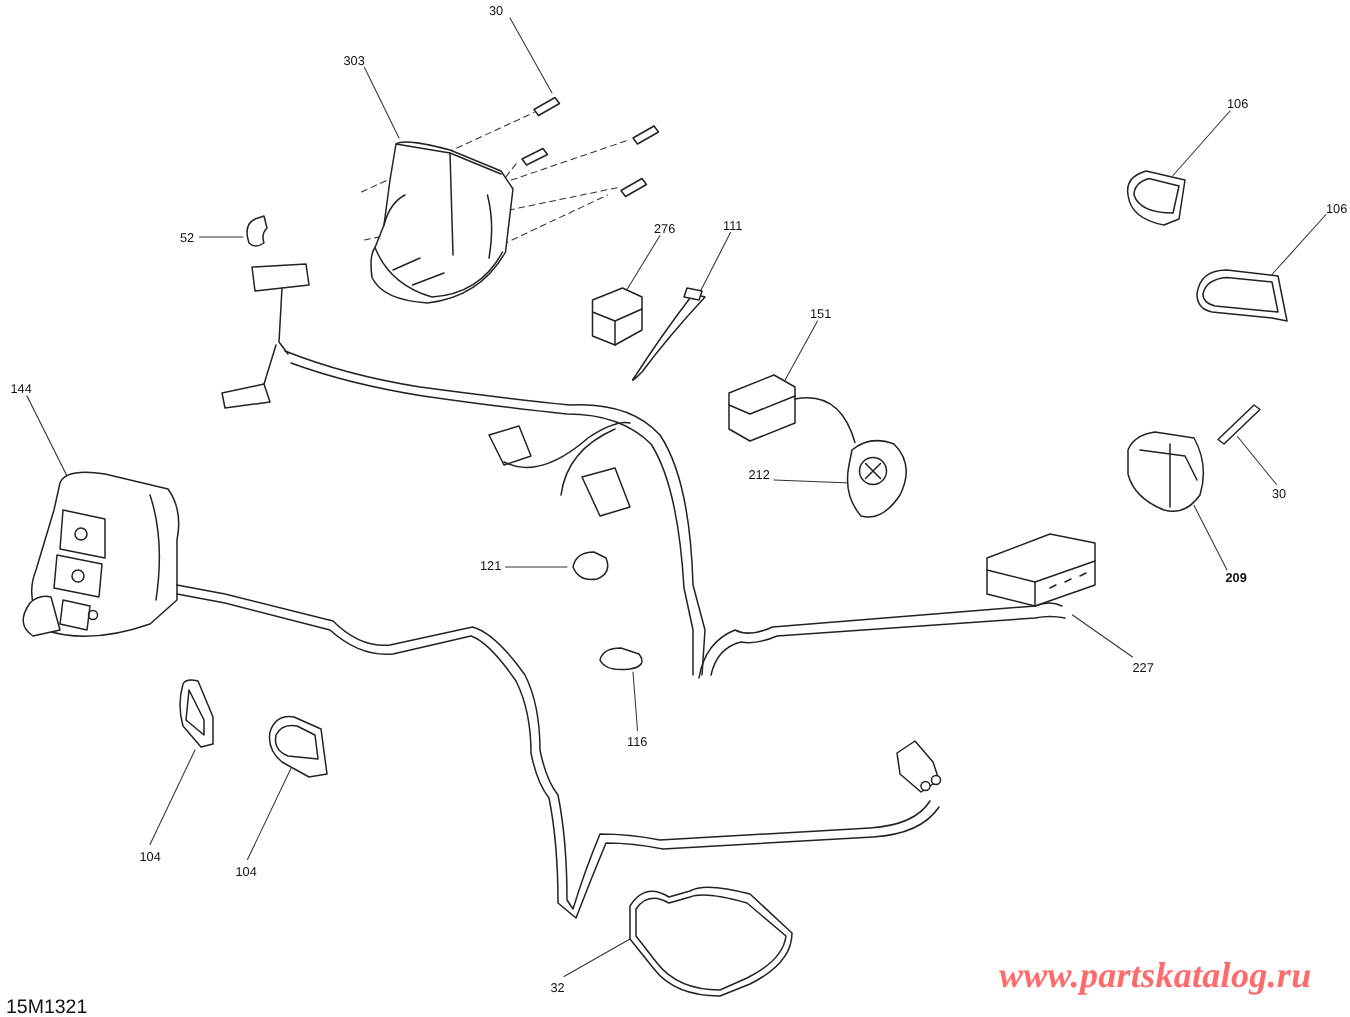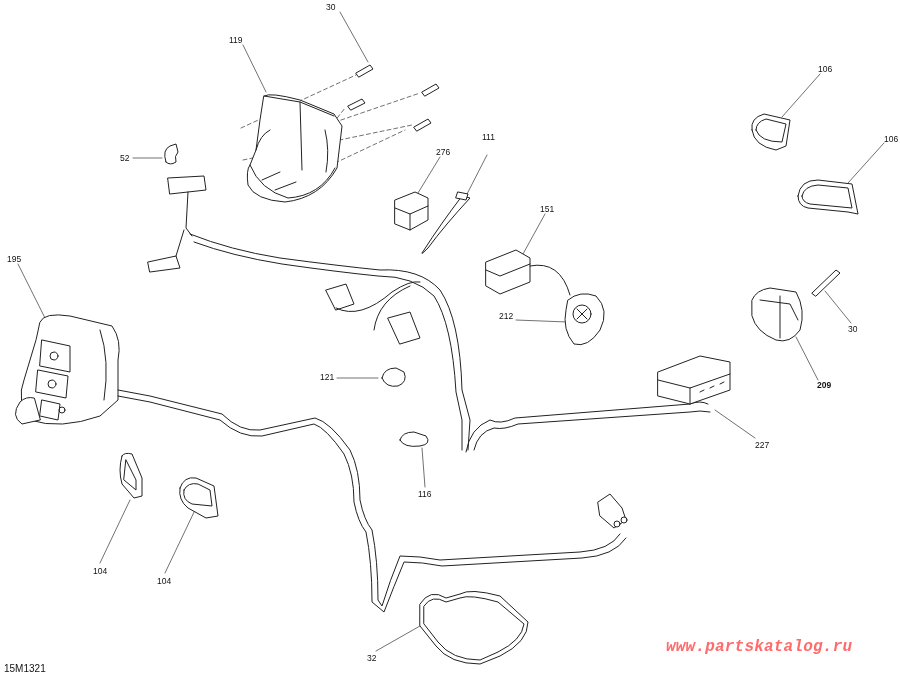--- a/index.html
+++ b/index.html
@@ -1,20 +1,20 @@
 <!DOCTYPE html>
 <html><head>
 <meta charset="utf-8">
 <style>
   html, body { margin: 0; padding: 0; background: #ffffff; }
   body { width: 900px; height: 678px; position: relative; overflow: hidden; font-family: "Liberation Sans", sans-serif; }
   #diagram { position: absolute; left: 0; top: 0; width: 900px; height: 678px; }
   .callout { position: absolute; font-size: 8.5px; color: #111; font-family: "Liberation Sans", sans-serif; line-height: 1; white-space: nowrap; }
-  .fig-id { position: absolute; left: 4px; top: 663px; font-size: 10px; color: #111; }
-  .watermark { position: absolute; left: 666px; top: 638px; font-size: 16px; font-weight: bold; font-style: italic; color: #ff6b6b; font-family: Liberation Mono, monospace; letter-spacing: 0.2px; }
+  .fig-id { position: absolute; left: 4px; top: 663px; font-size: 13px; color: #111; }
+  .watermark { position: absolute; left: 666px; top: 638px; font-size: 24px; font-weight: bold; font-style: italic; color: #ff6b6b; font-family: Liberation Serif, serif; letter-spacing: 0.2px; }
 </style>
 </head>
 <body>
 
 <svg id="diagram" viewBox="0 0 900 678" xmlns="http://www.w3.org/2000/svg" fill="none" stroke="#222" stroke-width="1" stroke-linejoin="round" stroke-linecap="round">
 
   <g stroke="#333" stroke-width="0.7">
     <line x1="340" y1="12" x2="368" y2="62"></line>
     <line x1="243" y1="45" x2="266" y2="92"></line>
     <line x1="133" y1="158" x2="162" y2="158"></line>
@@ -167,28 +167,28 @@
     <path d="M184 490 Q188 482 198 484 L210 490 L212 506 L192 504 Q182 500 184 490 Z"></path>
   </g>
 
   <g>
     <path d="M420 604 Q430 588 446 598 L460 594 Q470 588 500 596 L528 622 Q528 642 500 656 L480 664 Q450 664 436 646 L420 626 Z"></path>
     <path d="M424 606 Q432 594 446 602 L460 598 Q470 594 498 602 L524 624 Q522 640 498 652 L480 660 Q452 660 438 642 L424 624 Z"></path>
   </g>
 </svg>
 
 <div class="callout" style="left:326px;top:3px;">30</div>
-<div class="callout" style="left:229px;top:36px;">119</div>
+<div class="callout" style="left:229px;top:36px;">303</div>
 <div class="callout" style="left:120px;top:154px;">52</div>
 <div class="callout" style="left:436px;top:148px;">276</div>
-<div class="callout" style="left:482px;top:133px;">111</div>
+<div class="callout" style="left:482px;top:146px;">111</div>
 <div class="callout" style="left:540px;top:205px;">151</div>
 <div class="callout" style="left:818px;top:65px;">106</div>
 <div class="callout" style="left:884px;top:135px;">106</div>
-<div class="callout" style="left:7px;top:255px;">195</div>
+<div class="callout" style="left:7px;top:255px;">144</div>
 <div class="callout" style="left:499px;top:312px;">212</div>
 <div class="callout" style="left:848px;top:325px;">30</div>
 <div class="callout" style="left:320px;top:373px;">121</div>
 <div class="callout" style="left:817px;top:381px;font-weight:bold;">209</div>
 <div class="callout" style="left:755px;top:441px;text-align:right;">227</div>
 <div class="callout" style="left:418px;top:490px;">116</div>
 <div class="callout" style="left:93px;top:567px;">104</div>
 <div class="callout" style="left:157px;top:577px;">104</div>
 <div class="callout" style="left:367px;top:654px;">32</div>
 

